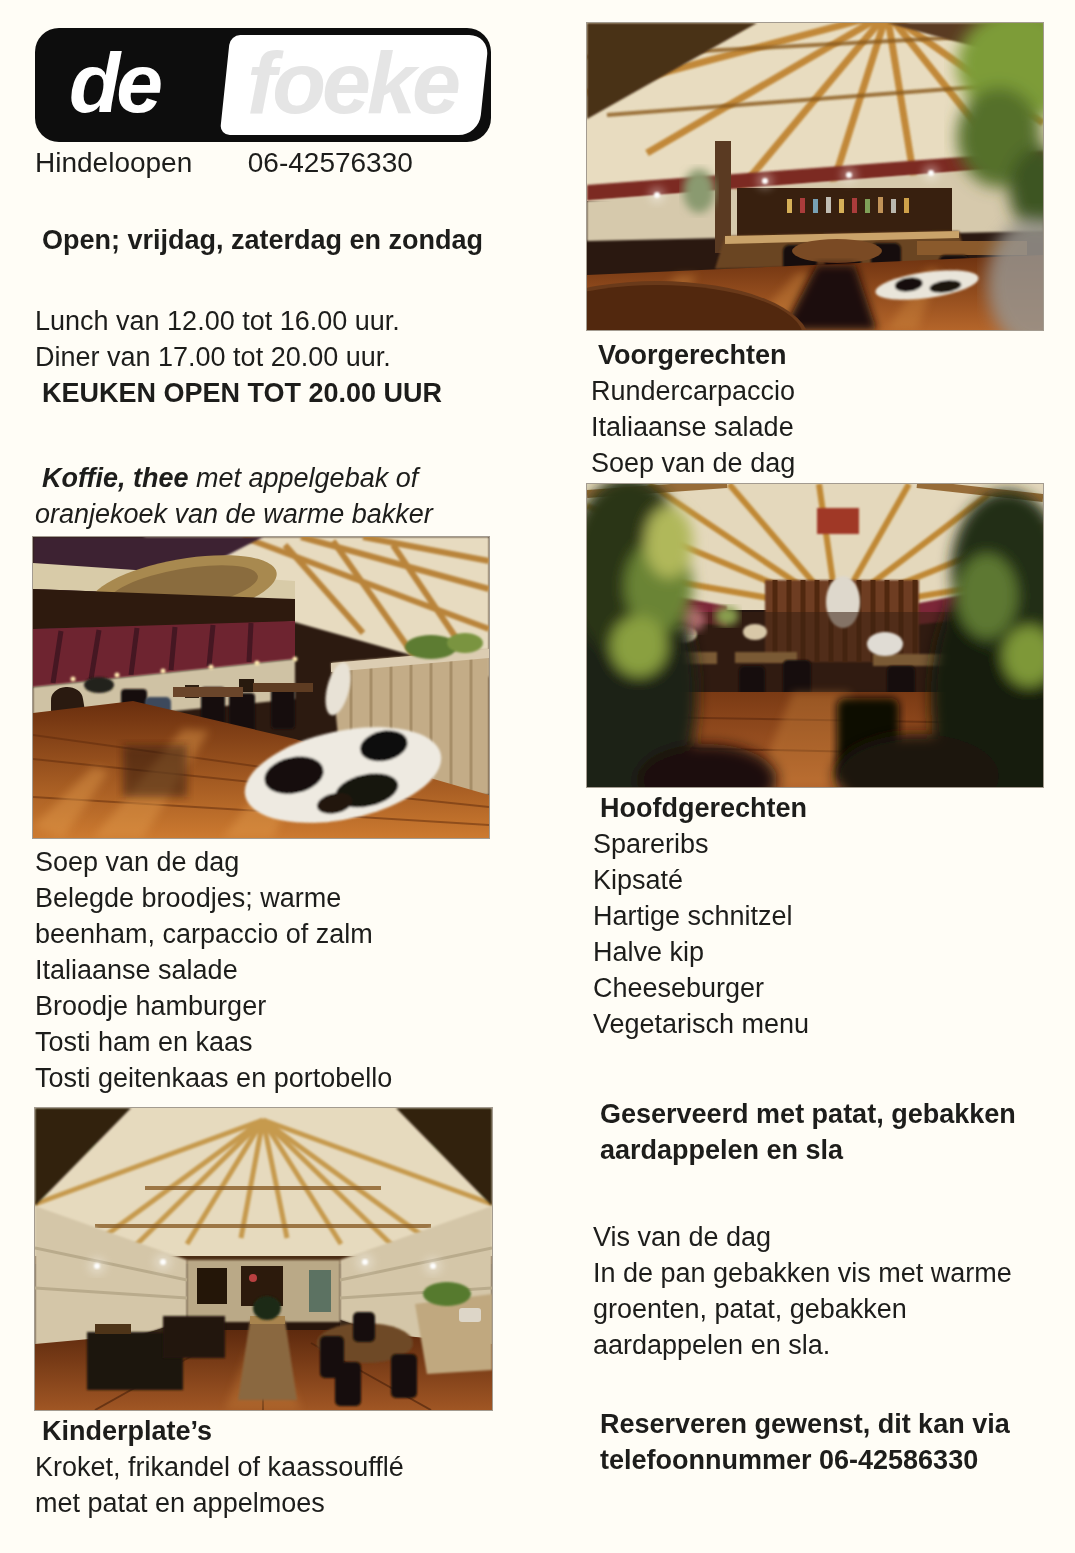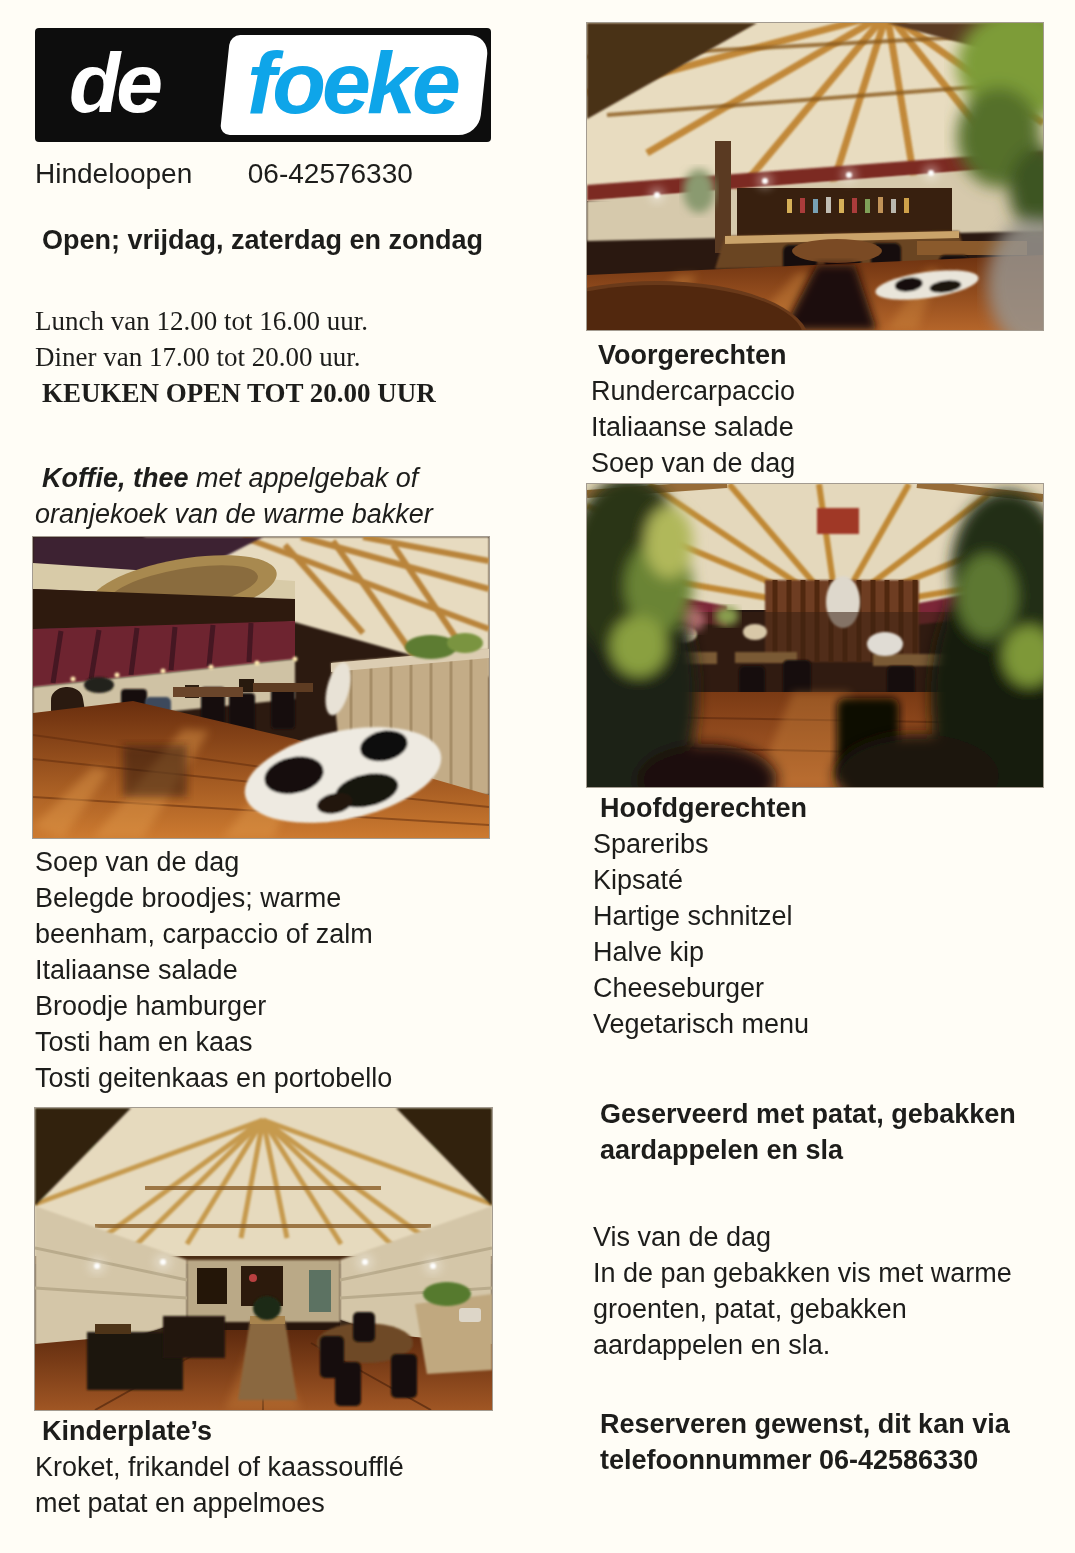--- a/index.html
+++ b/index.html
@@ -3,28 +3,28 @@
 <meta charset="utf-8">
 <style>
   html,body{margin:0;padding:0;background:#fffdf6;}
   .page{position:relative;width:1075px;height:1553px;background:#fffdf6;
         font-family:"Liberation Sans",sans-serif;color:#1d1d1b;overflow:hidden;}
   .abs{position:absolute;}
   .line{font-size:27px;line-height:36px;white-space:nowrap;}
   .b{font-weight:700;margin-left:7px;}
   
   .logo{position:absolute;left:35px;top:28px;width:456px;height:114px;
-        background:#0d0d0d;border-radius:4px;}
+        background:#0d0d0d;border-radius:24px;}
   .logo-white{position:absolute;left:190px;top:7px;right:7px;bottom:7px;
         background:#ffffff;border-radius:10px 20px 20px 10px;transform:skewX(-6deg);}
   .logo-de{position:absolute;left:34px;top:-2px;color:#ffffff;
         font:italic 700 84px/114px "Liberation Sans",sans-serif;letter-spacing:-4px;}
-  .logo-foeke{position:absolute;left:212px;top:-2px;color:#0ea5e9;
+  .logo-foeke{position:absolute;left:212px;top:-2px;color:#e5e5e5;
         font:italic 700 88px/114px "Liberation Sans",sans-serif;letter-spacing:-4px;}
-  .contact{position:absolute;left:35px;top:156px;font-size:28px;line-height:36px;white-space:nowrap;}
+  .contact{position:absolute;left:35px;top:145px;font-size:28px;line-height:36px;white-space:nowrap;}
   .contact .loc{display:inline-block;width:205px;}
   .photo{position:absolute;outline:1px solid rgba(50,35,20,.45);}
   .photo svg{display:block;width:100%;height:100%;}
 </style>
 </head>
 <body>
 
 <div class="page">
 
   <div class="logo">
@@ -33,21 +33,21 @@
     <span class="logo-foeke">foeke</span>
   </div>
 
   <div class="contact">
     <span class="loc">Hindeloopen</span>
     <span>06-42576330</span>
   </div>
 
   <div class="abs line b" style="left:35px;top:222px;">Open; vrijdag, zaterdag en zondag</div>
 
-  <div class="abs" style="left:35px;top:303px;font-family:Liberation Serif, serif;">
+  <div class="abs" style="left:35px;top:303px;">
     <div class="line">Lunch van 12.00 tot 16.00 uur.</div>
     <div class="line">Diner van 17.00 tot 20.00 uur.</div>
     <div class="line b">KEUKEN OPEN TOT 20.00 UUR</div>
   </div>
 
   <div class="abs" style="left:35px;top:460px;font-style:italic;">
     <div class="line"><span class="b">Koffie, thee</span><span> met appelgebak of</span></div>
     <div class="line">oranjekoek van de warme bakker</div>
   </div>
 

